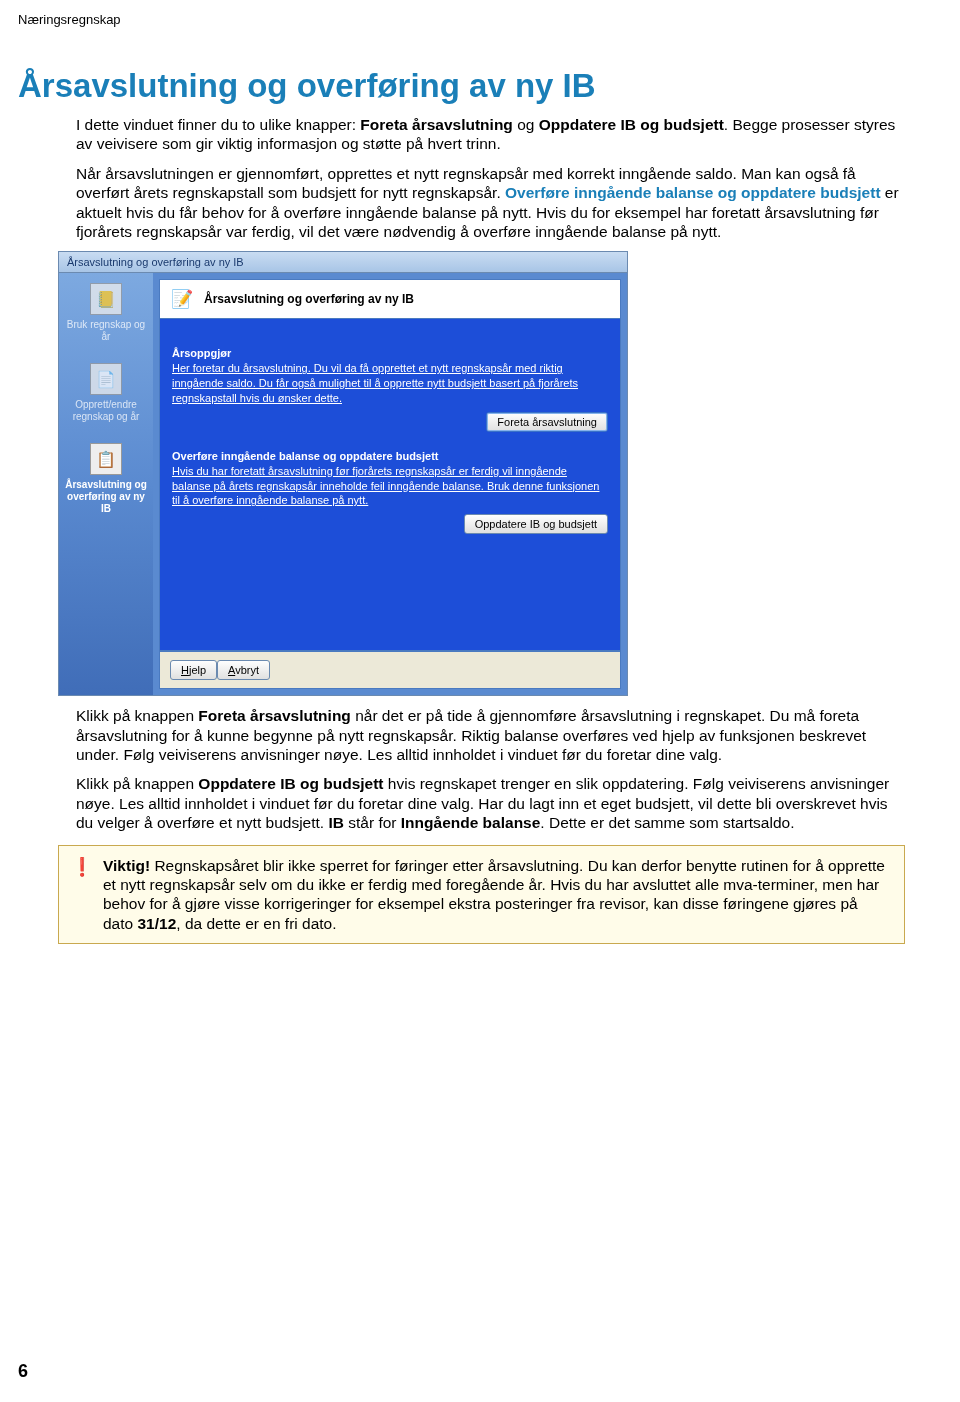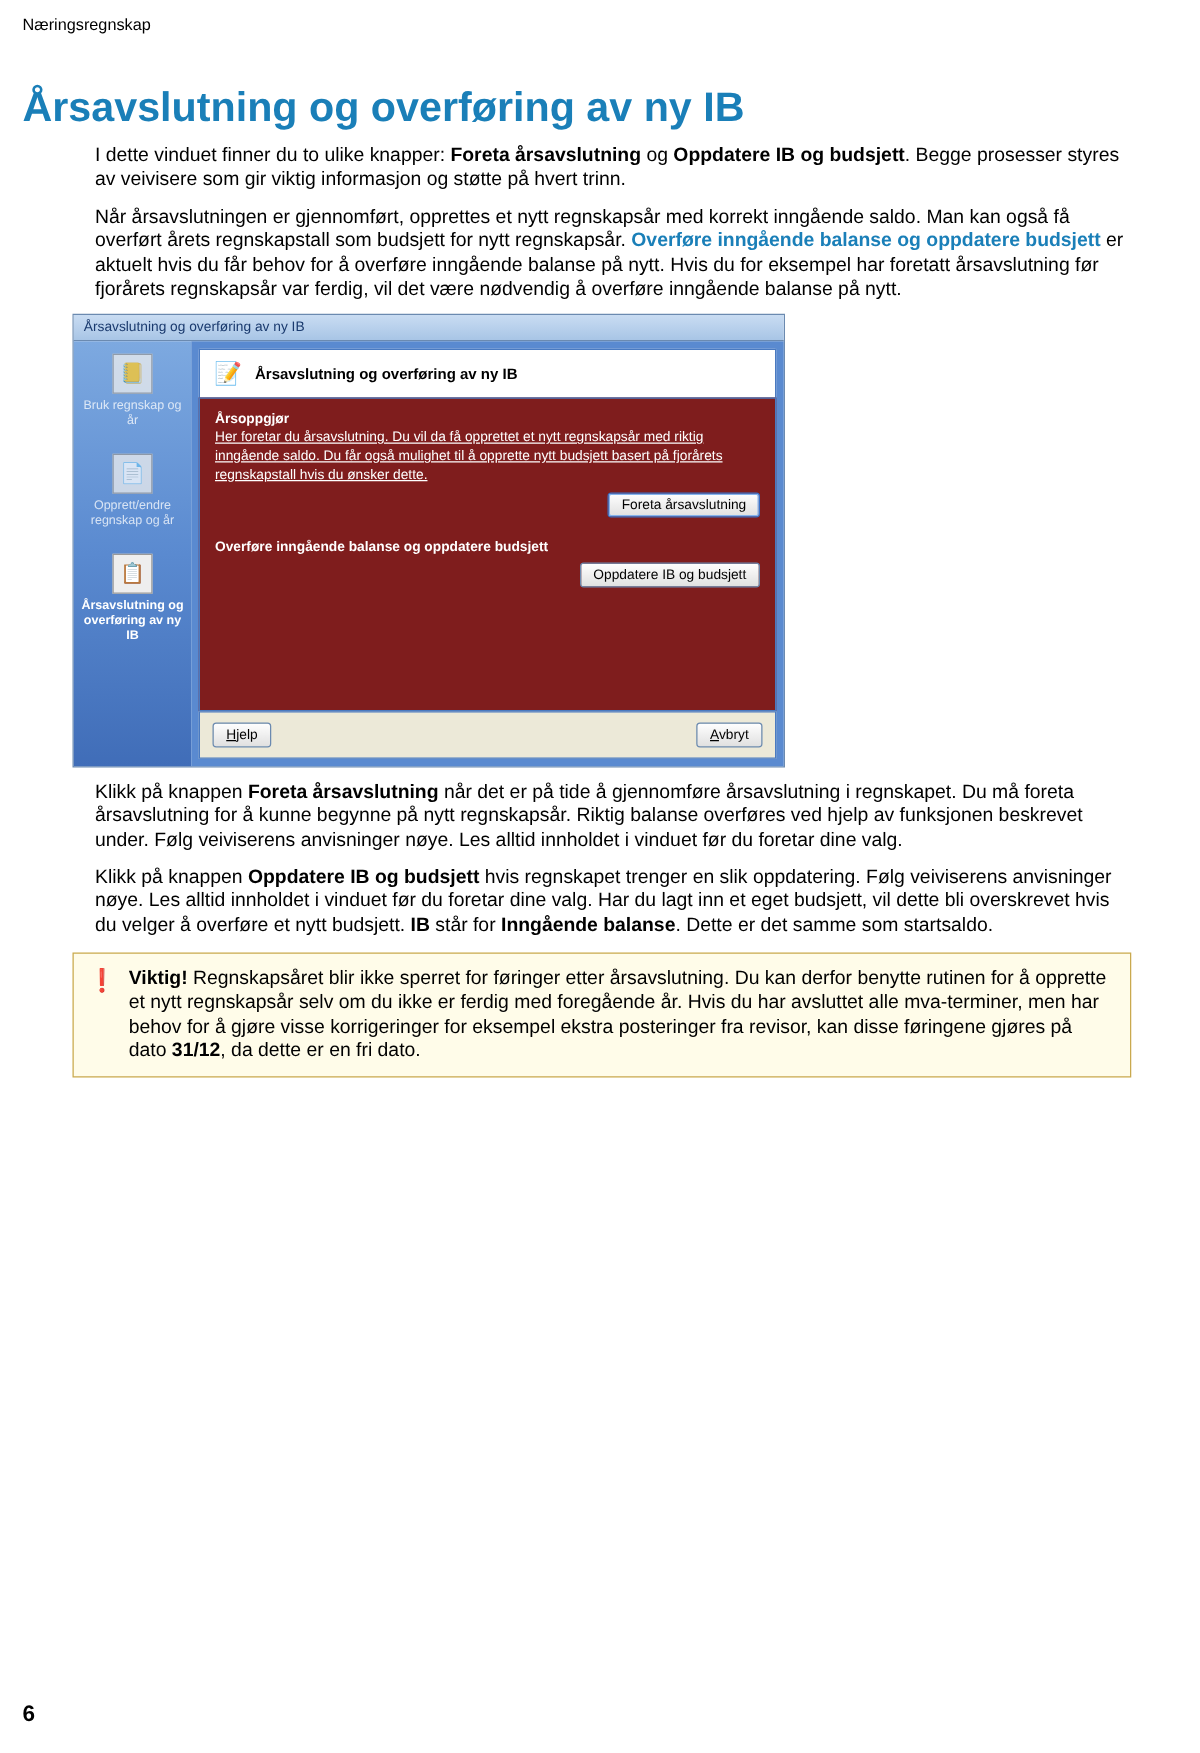--- a/index.html
+++ b/index.html
@@ -93,23 +93,23 @@
     font-size: 12px;
     border: 1px solid #4a7ac0;
     border-bottom: none;
   }
   .wizard-header-icon {
     width: 26px; height: 26px;
     display: flex; align-items: center; justify-content: center;
     font-size: 18px;
   }
   .wizard-panel {
-    background: #7f1d1d;
+    background: #1d4ed8;
     color: #fff;
-    padding: 10px 12px;
+    padding: 28px 12px;
     border: 1px solid #4a7ac0;
   }
   .wizard-section { margin-bottom: 18px; }
   .wizard-section-title { font-weight: bold; margin-bottom: 2px; font-size: 11px; }
   .wizard-section-body { font-size: 11px; line-height: 1.35; text-decoration: underline; }
   .wizard-btn {
     background: linear-gradient(to bottom, #fefefe, #e0e0e0);
     border: 1px solid #6b8ab0;
     border-radius: 3px;
     padding: 3px 10px;
@@ -117,21 +117,20 @@
     color: #000;
     cursor: pointer;
     font-family: Tahoma, Arial, sans-serif;
   }
   .wizard-btn-row { text-align: right; margin-top: 6px; }
   .wizard-btn.focus { border: 1px solid #3a72c8; box-shadow: 0 0 0 1px #85b3ec inset; }
   .wizard-footer {
     background: #ece9d8;
     padding: 8px 10px;
     display: flex;
-    justify-content: space-between;
     border: 1px solid #4a7ac0;
     border-top: 1px solid #4a7ac0;
   }
   .warning-box {
     border: 1px solid #c9a94f;
     background: #fffce9;
     padding: 10px 14px 10px 44px;
     margin: 12px 0 0 40px;
     font-size: 15.5px;
     line-height: 1.25;
@@ -198,20 +197,21 @@
         <div class="wizard-panel">
           <div class="wizard-section">
             <div class="wizard-section-title">Årsoppgjør</div>
             <div class="wizard-section-body">Her foretar du årsavslutning. Du vil da få opprettet et nytt regnskapsår med riktig inngående saldo. Du får også mulighet til å opprette nytt budsjett basert på fjorårets regnskapstall hvis du ønsker dette.</div>
             <div class="wizard-btn-row">
               <button class="wizard-btn focus">Foreta årsavslutning</button>
             </div>
           </div>
           <div class="wizard-section">
             <div class="wizard-section-title">Overføre inngående balanse og oppdatere budsjett</div>
+            <div class="wizard-section-body">Hvis du har foretatt årsavslutning før fjorårets regnskapsår er ferdig vil inngående balanse på årets regnskapsår inneholde feil inngående balanse. Bruk denne funksjonen til å overføre inngående balanse på nytt.</div>
             <div class="wizard-btn-row">
               <button class="wizard-btn">Oppdatere IB og budsjett</button>
             </div>
           </div>
           <div style="height:70px"></div>
         </div>
         <div class="wizard-footer">
           <button class="wizard-btn"><u class="access">H</u><span>jelp</span></button>
           <button class="wizard-btn"><u class="access">A</u><span>vbryt</span></button>
         </div>

